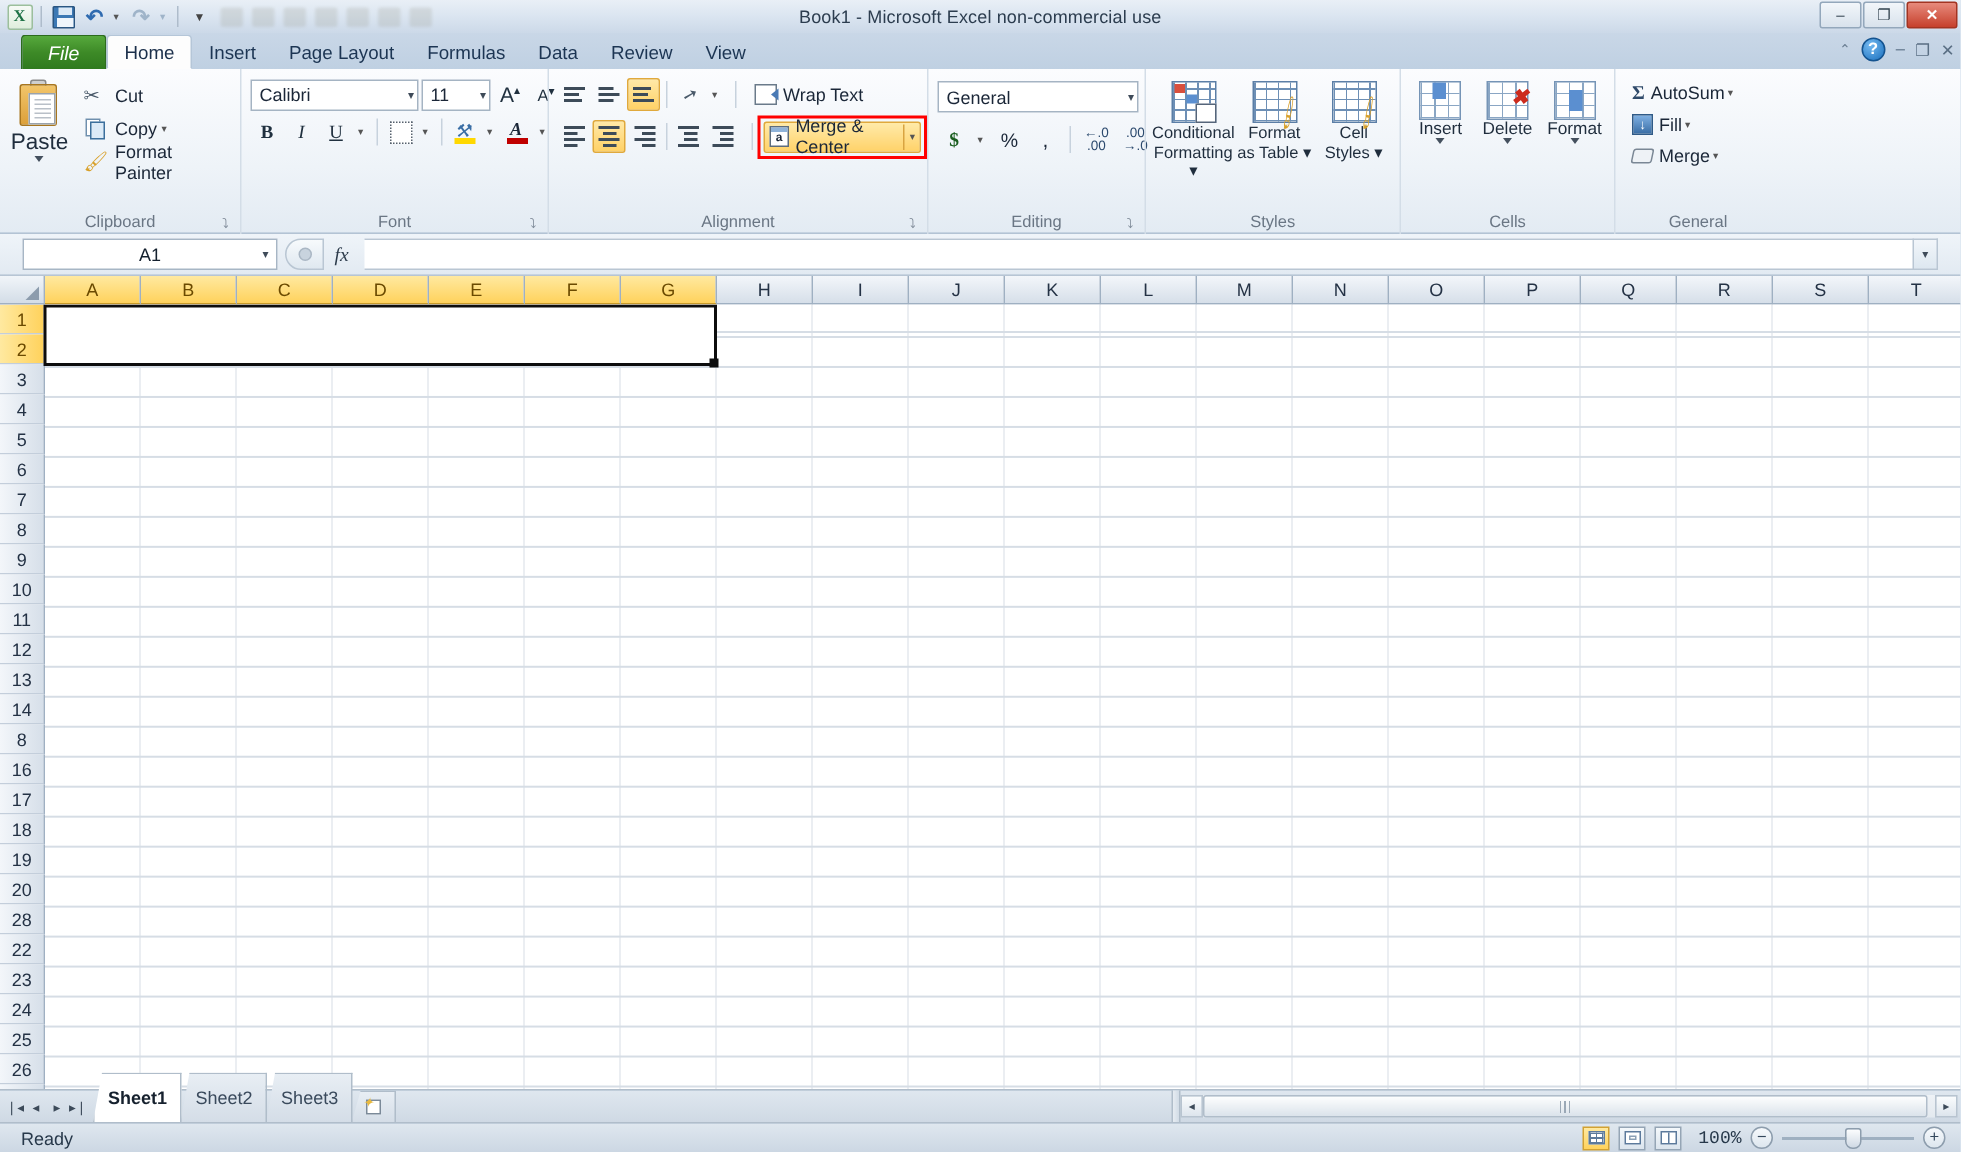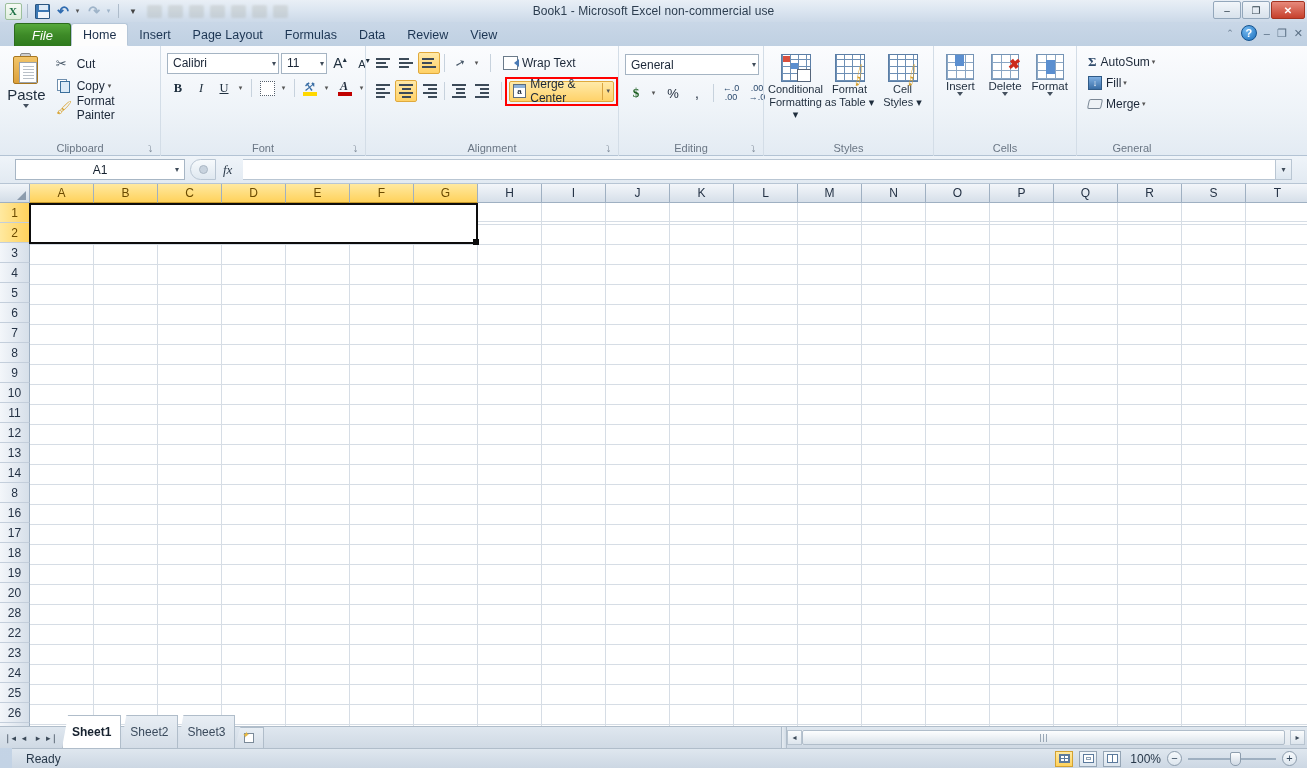--- a/index.html
+++ b/index.html
@@ -340,34 +340,33 @@
      background: linear-gradient(180deg,#fdfefe,#dbe3eb); border:1px solid #b0bdca; border-radius:2px;
      display:flex;align-items:center;justify-content:center;}
   .hs-grip { width:7px;height:8px; background: repeating-linear-gradient(90deg,#9aa8b6 0 1px, transparent 1px 3px);}
 
   
   .statusbar {
     flex: 0 0 20px; height: 20px; display: flex; align-items: center;
     background: linear-gradient(180deg,#dfe7ef,#ccd7e3);
     border-top: 1px solid #b0bdca; font-size: 12px; color: #27384a;
     padding: 0 4px;
-    margin-left: 12px;
   }
   .ready { padding: 0 8px 0 10px; }
   .status-right { margin-left: auto; display: flex; align-items: center; gap: 6px; padding-right: 6px;}
   .viewbtn { width: 18px; height: 16px; border:1px solid #95a5b5; background:linear-gradient(180deg,#f4f8fb,#dbe4ed); display:flex;align-items:center;justify-content:center;}
   .viewbtn.on { background: linear-gradient(180deg,#ffe9a0,#ffd25c); border-color:#d2a132; }
   .vb-grid { width:11px;height:9px; background:
      repeating-linear-gradient(90deg,#5c7a9c 0 1px, transparent 1px 4px),
      repeating-linear-gradient(0deg,#5c7a9c 0 1px, transparent 1px 3px), #fff; border:1px solid #5c7a9c;}
   .vb-page { width:11px;height:9px; background:#fff; border:1px solid #5c7a9c; position:relative;}
   .vb-page:after{content:"";position:absolute;left:2px;top:2px;right:2px;bottom:2px;border:1px solid #8ba0b5;}
   .vb-break { width:11px;height:9px; background:#fff; border:1px solid #5c7a9c; position:relative;}
   .vb-break:after{content:"";position:absolute;left:4px;top:0;bottom:0;width:1px;background:#5c7a9c;}
-  .zoomlbl { min-width: 34px; text-align: right; }
+  .zoomlbl { min-width: 34px; text-align: right; font-family: Liberation Mono, monospace; }
   .zoom-minus, .zoom-plus {
     width: 15px; height: 15px; border-radius: 50%; border:1px solid #8d9dad;
     background: linear-gradient(180deg,#f6f9fc,#dde6ee);
     display:flex;align-items:center;justify-content:center; font-size:11px; color:#33475c; line-height:1;
   }
   .zslider { width: 88px; height: 15px; position: relative; display:flex;align-items:center;}
   .zs-track { position:absolute; left:0; right:0; top:7px; height:2px; background:#9fb0c1; }
   .zs-tickm { position:absolute; left:50%; top:4px; width:1px;height:8px; background:#9fb0c1;}
   .zs-thumb { position:absolute; left:42px; top:1px; width:11px;height:14px;
      background: linear-gradient(180deg,#fcfdfe,#cfd9e4); border:1px solid #8d9dad; border-radius:2px 2px 5px 5px;}

